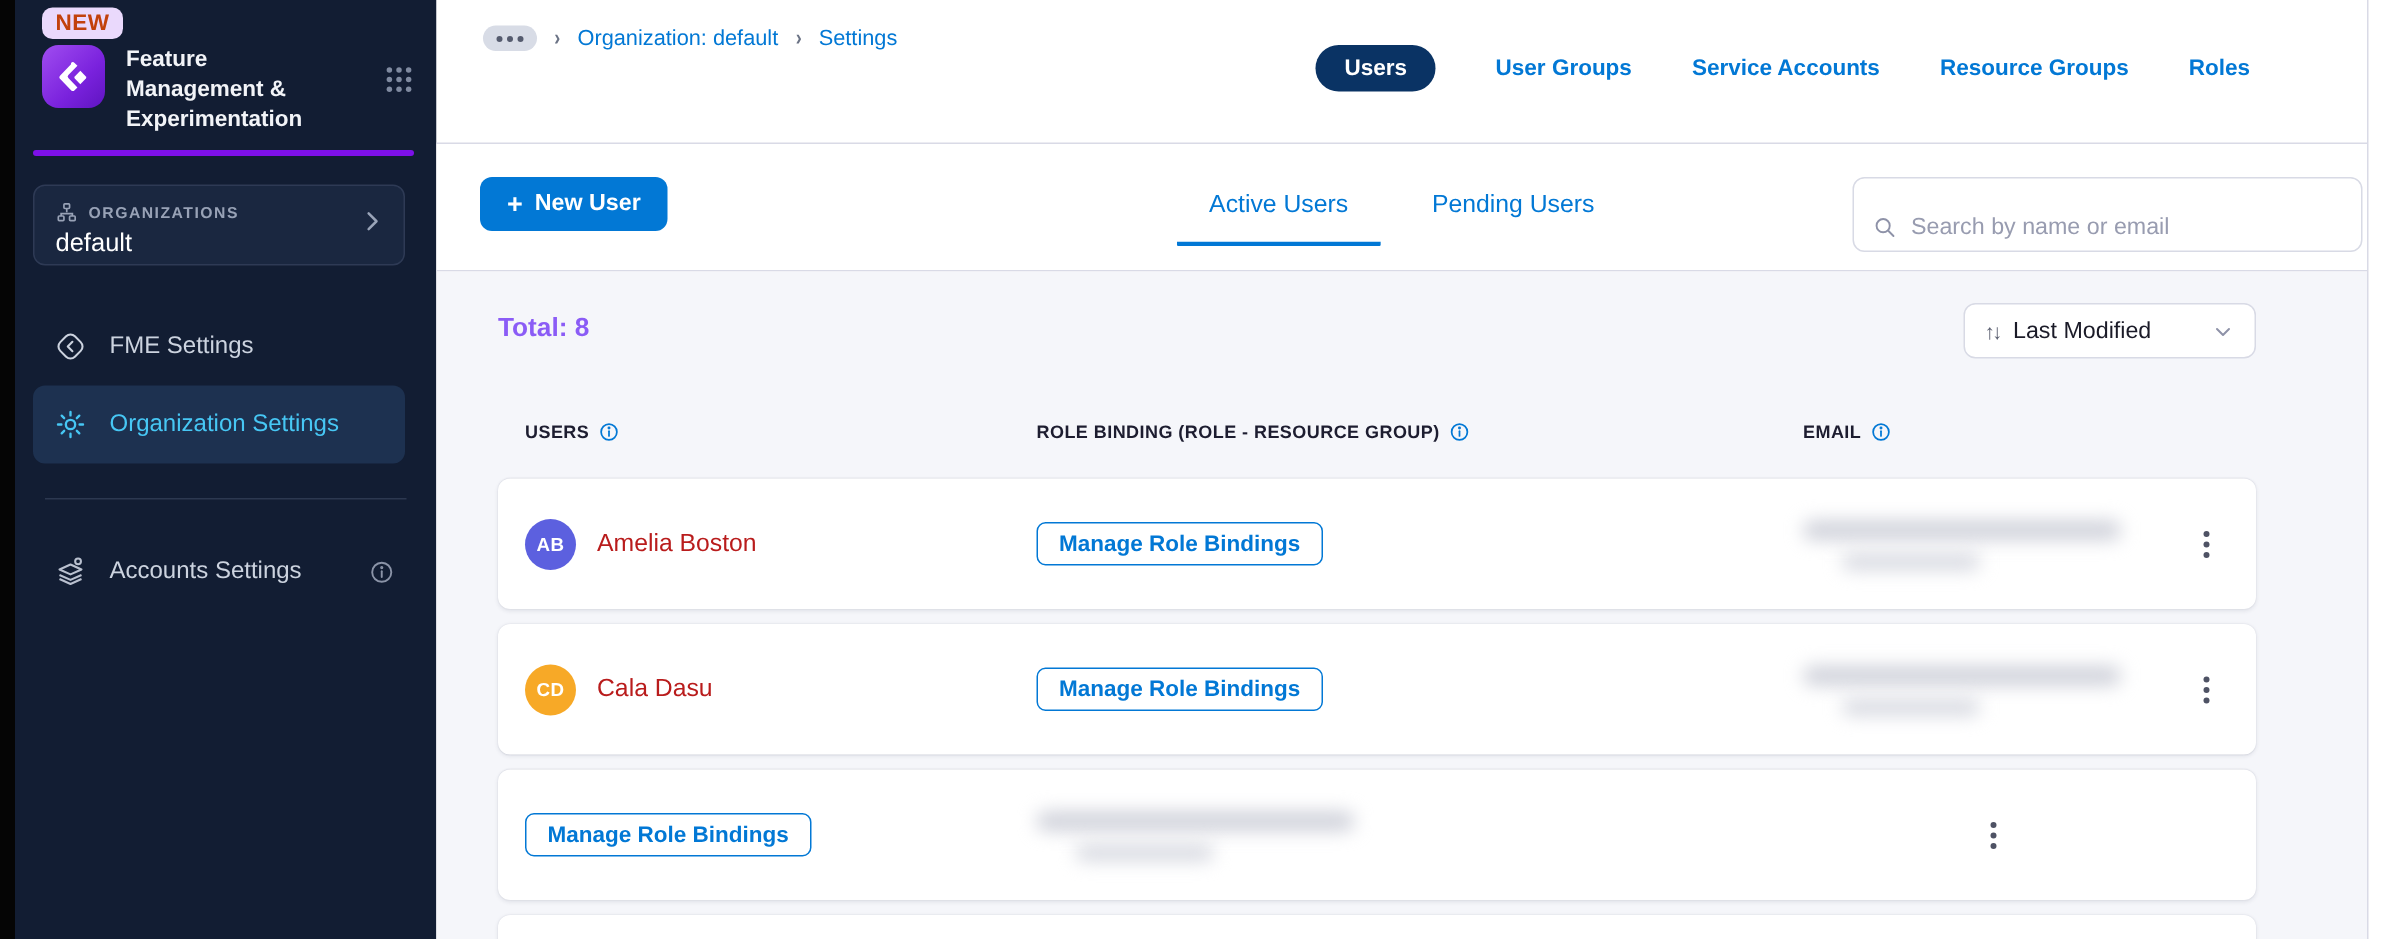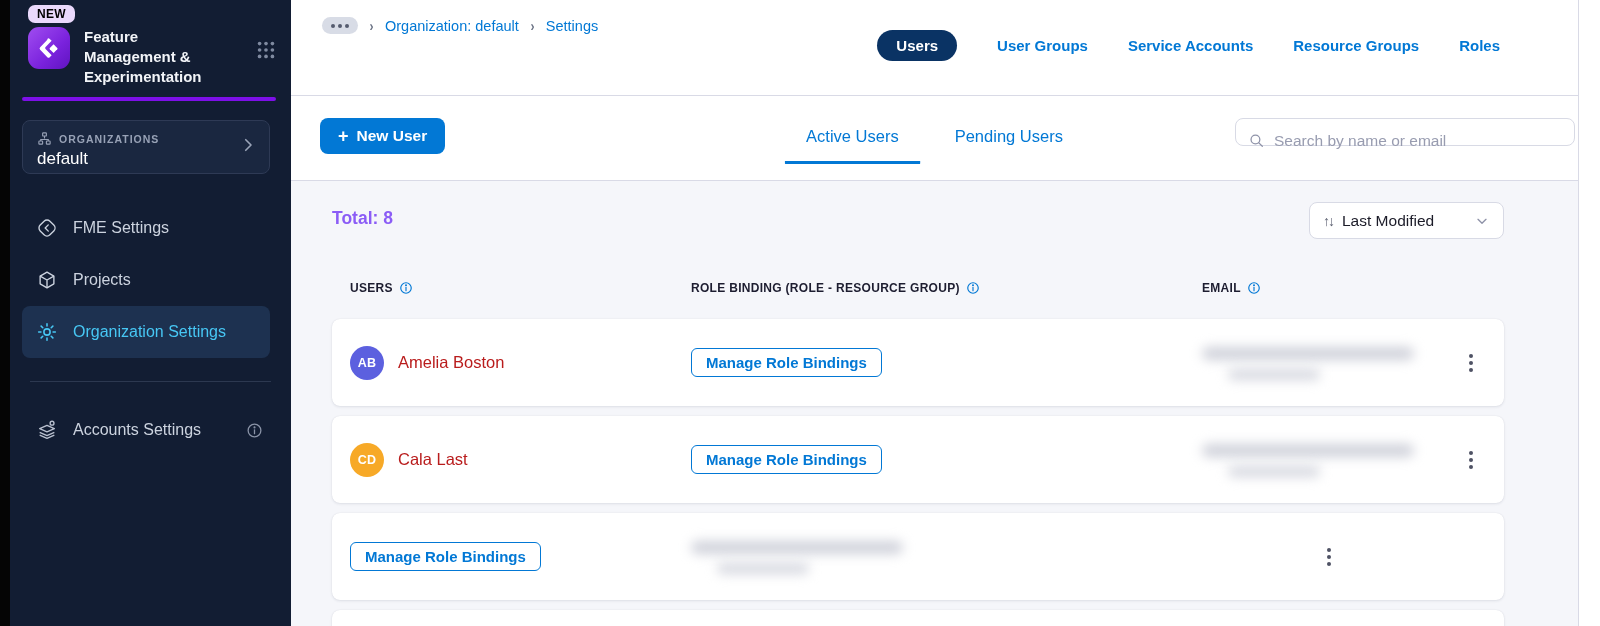--- a/index.html
+++ b/index.html
@@ -10,22 +10,22 @@
   }
   
   .screen-edge { position:absolute; left:0; top:0; width:10px; height:626px; background:#050505; }
 
   
   .sidebar {
     position:absolute; left:10px; top:0; width:281px; height:626px;
     background:#121d33; color:#ccd3df;
   }
   .new-badge {
-    display:inline-block; margin:5px 0 0 18px; background:#ead9fc; color:#000000;
-    font-size:12px; font-weight:bold; padding:2px 9px; border-radius:7px; letter-spacing:.3px;
+    display:inline-block; margin:5px 0 0 18px; background:#ead9fc; color:#c2410c;
+    font-size:15px; font-weight:bold; padding:2px 9px; border-radius:7px; letter-spacing:.3px;
   }
   .logo-row { display:flex; align-items:flex-start; margin:4px 14px 0 18px; }
   .app-logo {
     width:42px; height:42px; border-radius:11px; flex:0 0 auto;
     background:linear-gradient(135deg,#a04df0 0%,#7a22dd 60%,#5f14c0 100%);
     display:flex; align-items:center; justify-content:center;
   }
   .app-title { margin-left:14px; width:138px; font-size:15px; line-height:1.32; font-weight:bold; color:#f2f4f8; }
   .grid-menu { margin-left:auto; margin-top:12px; cursor:pointer; }
   .accent-line { height:4px; background:#7d10e8; border-radius:2px; margin:11px 15px 0 12px; }
@@ -78,21 +78,21 @@
     font-size:15.5px; font-weight:bold; font-family:inherit; cursor:pointer;
   }
   .new-user-btn .plus { font-size:18px; font-weight:bold; line-height:1; }
   .view-tabs { position:absolute; left:50%; transform:translateX(-50%); bottom:16px; display:flex; }
   .view-tab {
     color:#0278d5; font-size:16.5px; padding:0 22px 15px 22px; margin:0 6px; cursor:pointer;
     border-bottom:3px solid transparent;
   }
   .view-tab.active { border-bottom-color:#0278d5; border-radius:1px; }
   .search-box {
-    position:absolute; right:3px; top:22px; width:340px; height:28px;
+    position:absolute; right:3px; top:22px; width:340px; height:50px;
     border:1px solid #d8dae5; border-radius:8px; background:#fff;
     display:flex; align-items:center; padding:17px 10px 0 12px;
   }
   .search-box input {
     border:none; outline:none; flex:1; margin-left:9px; font-size:15.5px;
     font-family:inherit; color:#1b1b28; background:transparent;
   }
   .search-box input::placeholder { color:#989cb0; }
 
   .content { position:relative; height:445px; background:#f5f6fa; overflow:hidden; }
@@ -191,29 +191,20 @@
   <div class="side-nav">
     <div class="nav-item">
       <span class="nav-icon">
         <svg viewBox="0 0 24 24" width="22" height="22" fill="none" stroke="#ccd3df" stroke-width="1.5">
           <rect x="4.5" y="4.5" width="15" height="15" rx="4.5" transform="rotate(45 12 12)"></rect>
           <path d="M13.4 8.6 10 12l3.4 3.4" stroke-linecap="round" stroke-linejoin="round"></path>
         </svg>
       </span>
       <span>FME Settings</span>
     </div>
-    <div class="nav-item">
-      <span class="nav-icon">
-        <svg viewBox="0 0 24 24" width="22" height="22" fill="none" stroke="#ccd3df" stroke-width="1.5" stroke-linejoin="round">
-          <path d="M12 3.5 19.5 7.8v8.4L12 20.5 4.5 16.2V7.8Z"></path>
-            <path d="M4.5 7.8 12 12l7.5-4.2M12 12v8.5"></path>
-        </svg>
-      </span>
-      <span>Projects</span>
-    </div>
     <div class="nav-item active">
       <span class="nav-icon">
         <svg viewBox="0 0 24 24" width="22" height="22" fill="none" stroke="#47c7f4" stroke-width="1.7" stroke-linecap="round">
           <circle cx="12" cy="12" r="3.4"></circle>
           <path d="M12 2.9v2.5M12 18.6v2.5M2.9 12h2.5M18.6 12h2.5M5.6 5.6l1.8 1.8M16.6 16.6l1.8 1.8M18.4 5.6l-1.8 1.8M7.4 16.6l-1.8 1.8"></path>
         </svg>
       </span>
       <span>Organization Settings</span>
     </div>
     <div class="side-divider"></div>
@@ -343,21 +334,21 @@
               <i></i>
               <i></i>
             </div>
         </div>
       </div>
 
       <div class="row-card">
         <div class="row-grid">
           <div class="user-cell">
             <span class="avatar" style="background: rgb(247, 169, 39);">CD</span>
-            <span class="user-name">Cala Last</span>
+            <span class="user-name">Cala Dasu</span>
           </div>
           <button class="manage-btn">Manage Role Bindings</button>
           <div class="email-redacted">
               <div class="b1"></div>
               <div class="b2"></div>
             </div>
           <div class="kebab">
               <i></i>
               <i></i>
               <i></i>

